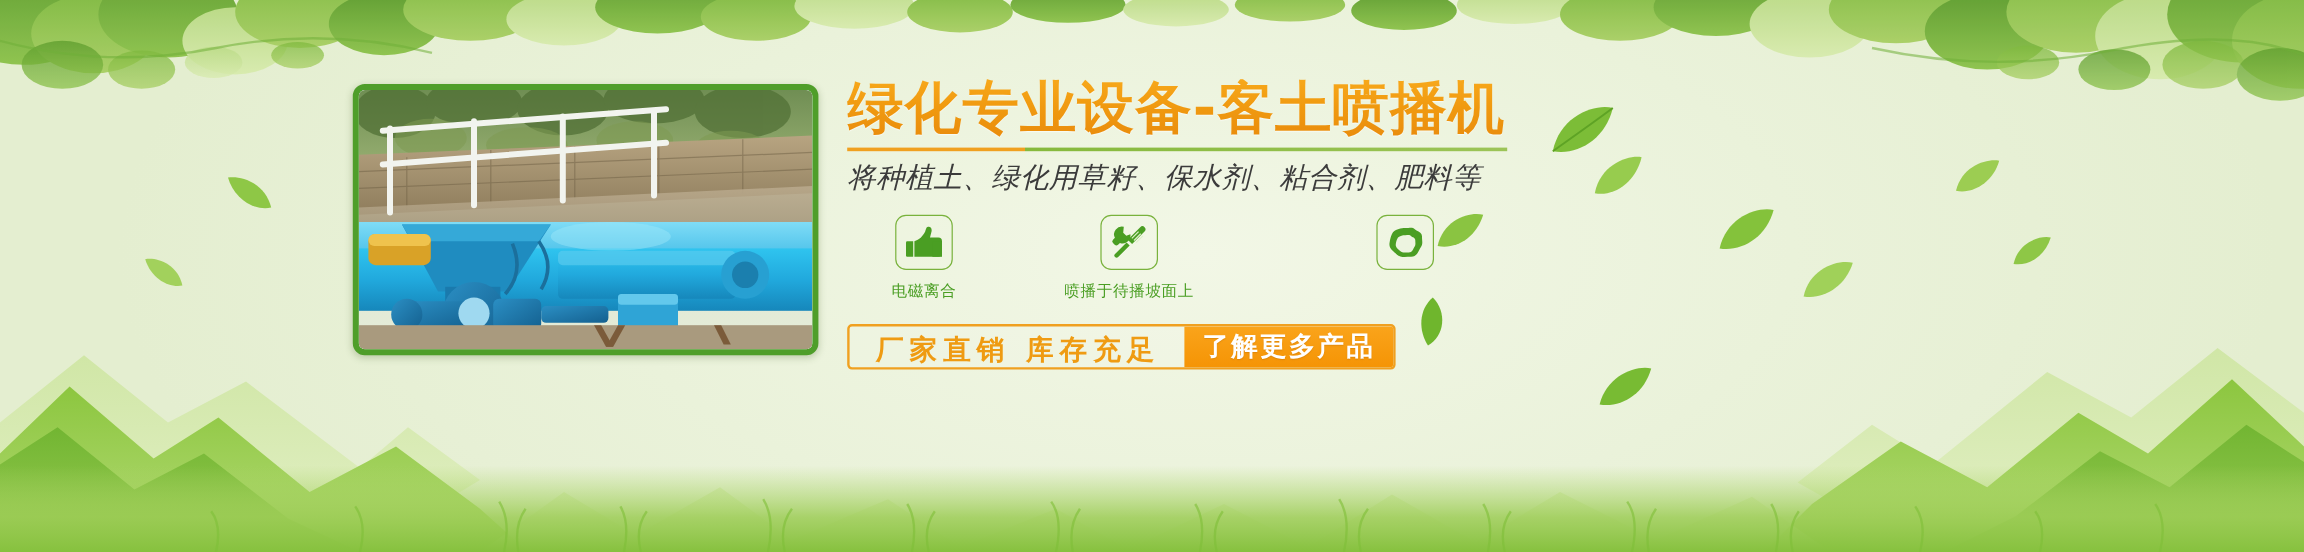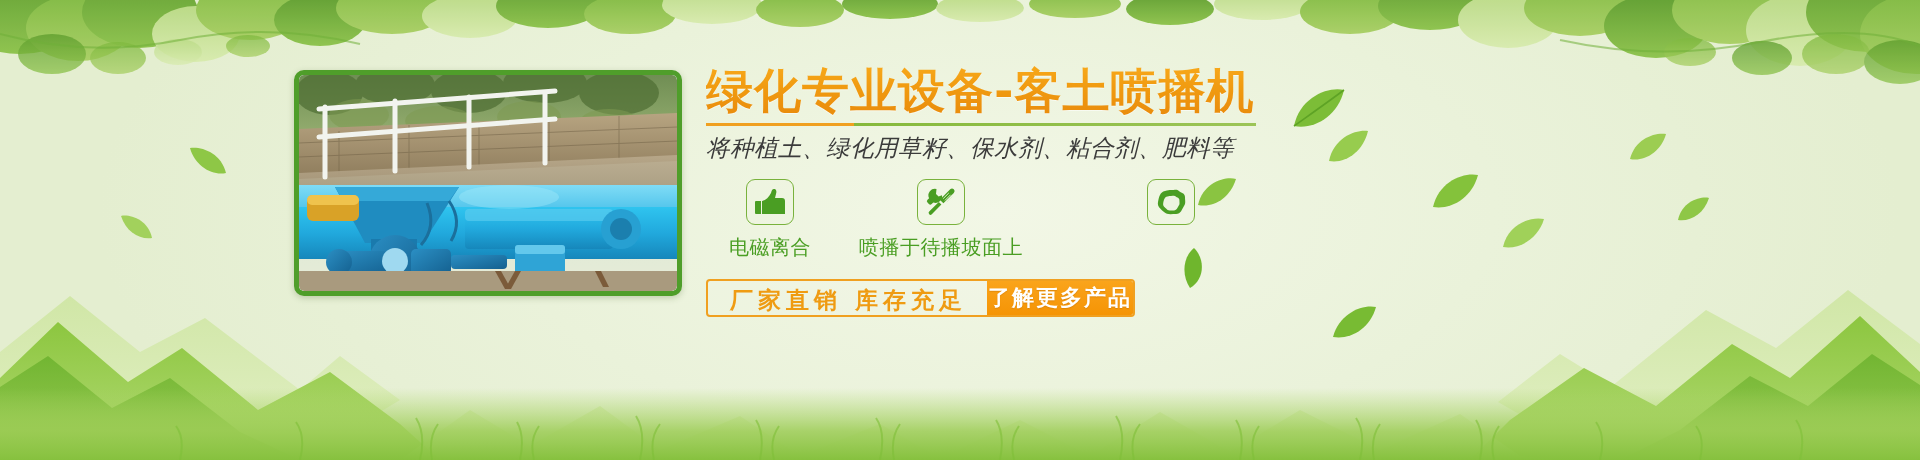--- a/index.html
+++ b/index.html
@@ -92,21 +92,21 @@
     width:48px; height:46px;
     margin:0 auto;
     border:1.5px solid #79b23c;
     border-radius:9px;
     background:transparent;
     display:flex; align-items:center; justify-content:center;
   }
   .ficon svg { display:block; }
   .flabel {
     margin-top:9px;
-    font-size:20px;
+    font-size:13px;
     color:#4a9e23;
     letter-spacing:.5px;
     white-space:nowrap;
     font-family:Liberation Sans, sans-serif;
   }
 
   
   #cta-bar {
     margin-top:18px;
     display:inline-flex;
@@ -122,21 +122,21 @@
     padding:4px 20px 0 22px;
     font-size:23px; font-weight:bold;
     color:#ef9b12;
     letter-spacing:5px;
     white-space:nowrap;
     font-family:"DejaVu Sans","Liberation Sans",sans-serif;
     border-radius:17px;
   }
   #cta-button {
     display:flex; align-items:center;
-    padding:0 1px;
+    padding:0 15px;
     background:linear-gradient(180deg,#faa41b 0%,#f59405 100%);
     font-size:22px; font-weight:bold;
     color:#ffffff;
     letter-spacing:2px;
     white-space:nowrap;
     cursor:pointer;
     font-family:"DejaVu Sans","Liberation Sans",sans-serif;
     text-shadow:0 1px 1px rgba(180,100,0,.35);
   }
 

